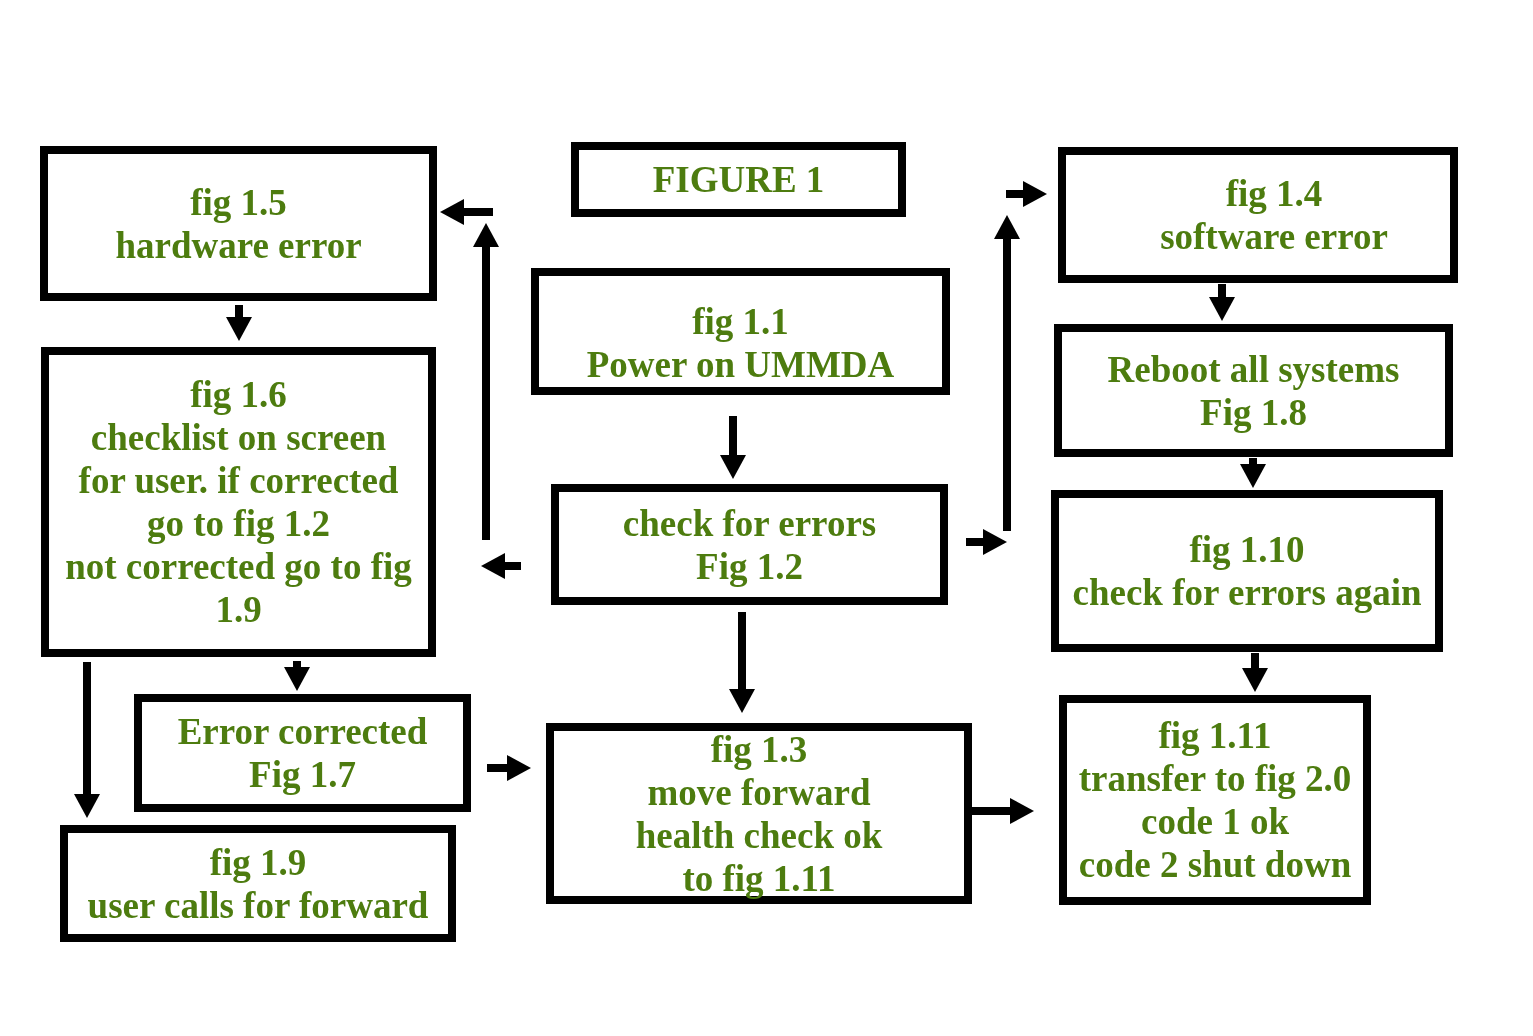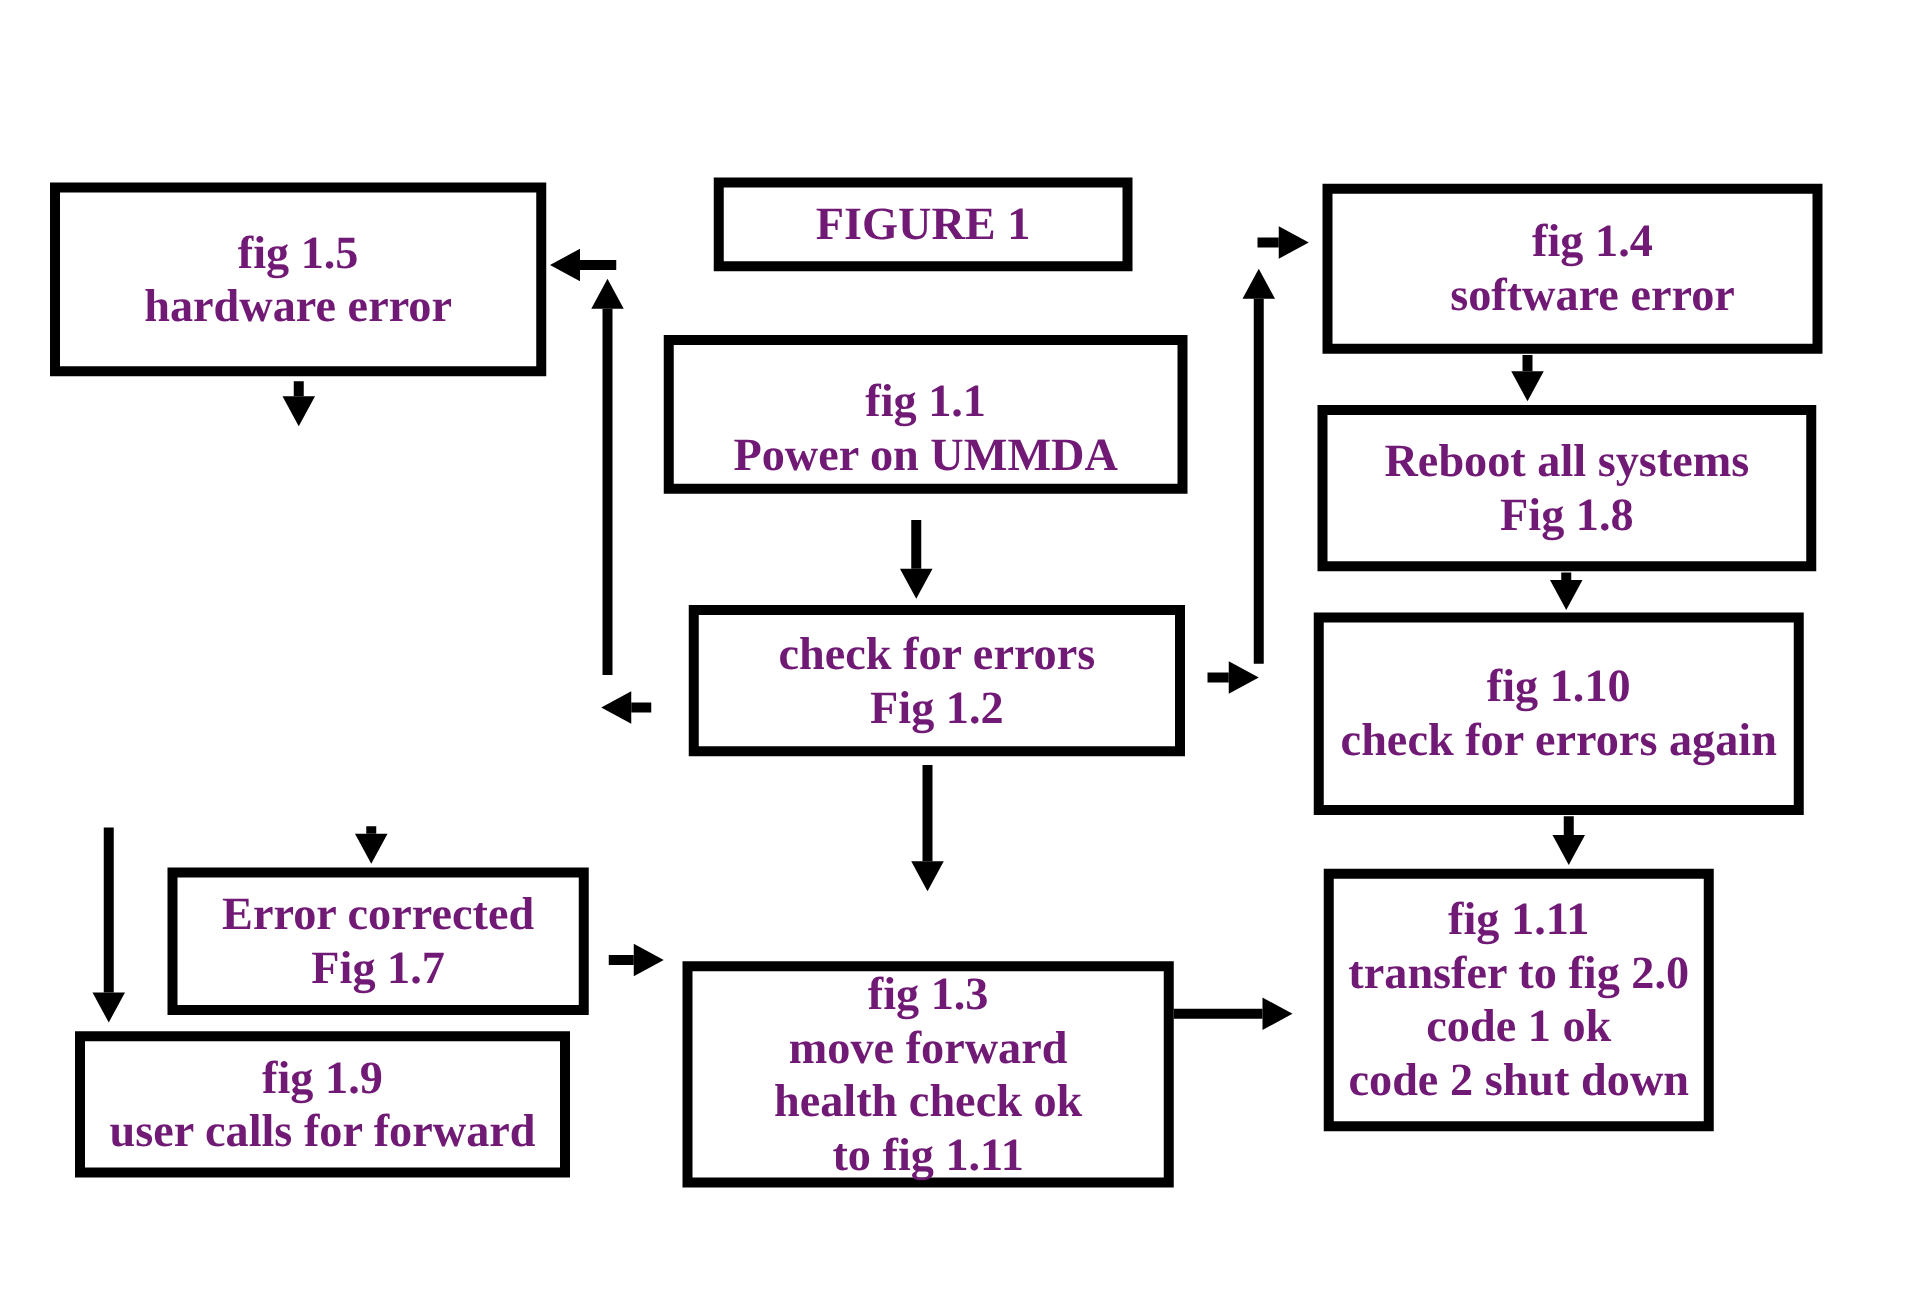--- a/index.html
+++ b/index.html
@@ -8,21 +8,21 @@
     background: #ffffff;
   }
   .canvas {
     position: relative;
     width: 1533px;
     height: 1036px;
     background: #ffffff;
     overflow: hidden;
     font-family: "Liberation Serif", "DejaVu Serif", serif;
     font-weight: 700;
-    color: #701a75;
+    color: #4d7c0f;
   }
   .arrow-layer {
     position: absolute;
     left: 0;
     top: 0;
     z-index: 1;
   }
   .box-layer {
     position: absolute;
     left: 0;
@@ -95,29 +95,37 @@
         <div class="line">FIGURE 1</div>
       </div>
       <div class="box align-top" style="left: 531px; top: 268px; width: 419px; height: 127px; border-color: rgb(0, 0, 0); background: rgb(255, 255, 255);">
         <div class="line">fig 1.1</div>
         <div class="line">Power on UMMDA</div>
       </div>
       <div class="box" style="left: 551px; top: 484px; width: 397px; height: 121px; border-color: rgb(0, 0, 0); background: rgb(255, 255, 255);">
         <div class="line">check for errors</div>
         <div class="line">Fig 1.2</div>
       </div>
-      <div class="box" style="left: 546px; top: 723px; width: 393px; height: 181px; border-color: rgb(0, 0, 0); background: rgb(255, 255, 255); margin-top: 46px;">
+      <div class="box" style="left: 546px; top: 723px; width: 426px; height: 181px; border-color: rgb(0, 0, 0); background: rgb(255, 255, 255);">
         <div class="line">fig 1.3</div>
         <div class="line">move forward</div>
         <div class="line">health check ok</div>
         <div class="line">to fig 1.11</div>
       </div>
       <div class="box" style="left: 40px; top: 146px; width: 397px; height: 155px; border-color: rgb(0, 0, 0); background: rgb(255, 255, 255);">
         <div class="line">fig 1.5</div>
         <div class="line">hardware error</div>
+      </div>
+      <div class="box" style="left: 41px; top: 347px; width: 395px; height: 310px; border-color: rgb(0, 0, 0); background: rgb(255, 255, 255);">
+        <div class="line">fig 1.6</div>
+        <div class="line">checklist on screen</div>
+        <div class="line">for user. if corrected</div>
+        <div class="line">go to fig 1.2</div>
+        <div class="line">not corrected go to fig</div>
+        <div class="line">1.9</div>
       </div>
       <div class="box" style="left: 134px; top: 694px; width: 337px; height: 118px; border-color: rgb(0, 0, 0); background: rgb(255, 255, 255);">
         <div class="line">Error corrected</div>
         <div class="line">Fig 1.7</div>
       </div>
       <div class="box" style="left: 60px; top: 825px; width: 396px; height: 117px; border-color: rgb(0, 0, 0); background: rgb(255, 255, 255); text-align: center;">
         <div class="line">fig 1.9</div>
         <div class="line">user calls for forward</div>
       </div>
       <div class="box" style="left: 1058px; top: 147px; width: 400px; height: 136px; border-color: rgb(0, 0, 0); background: rgb(255, 255, 255); padding-left: 32px;">

